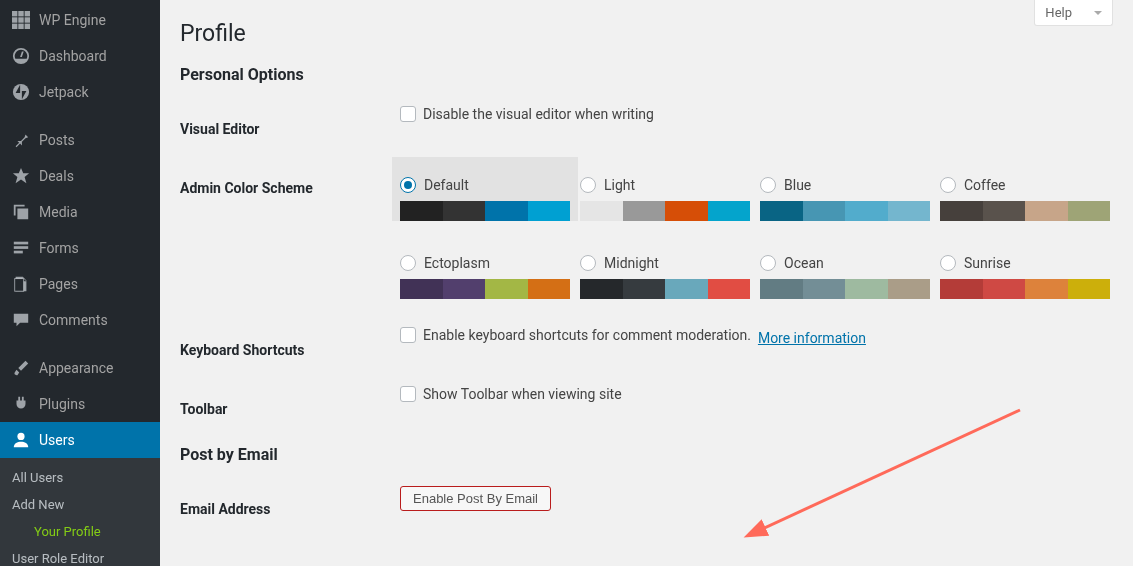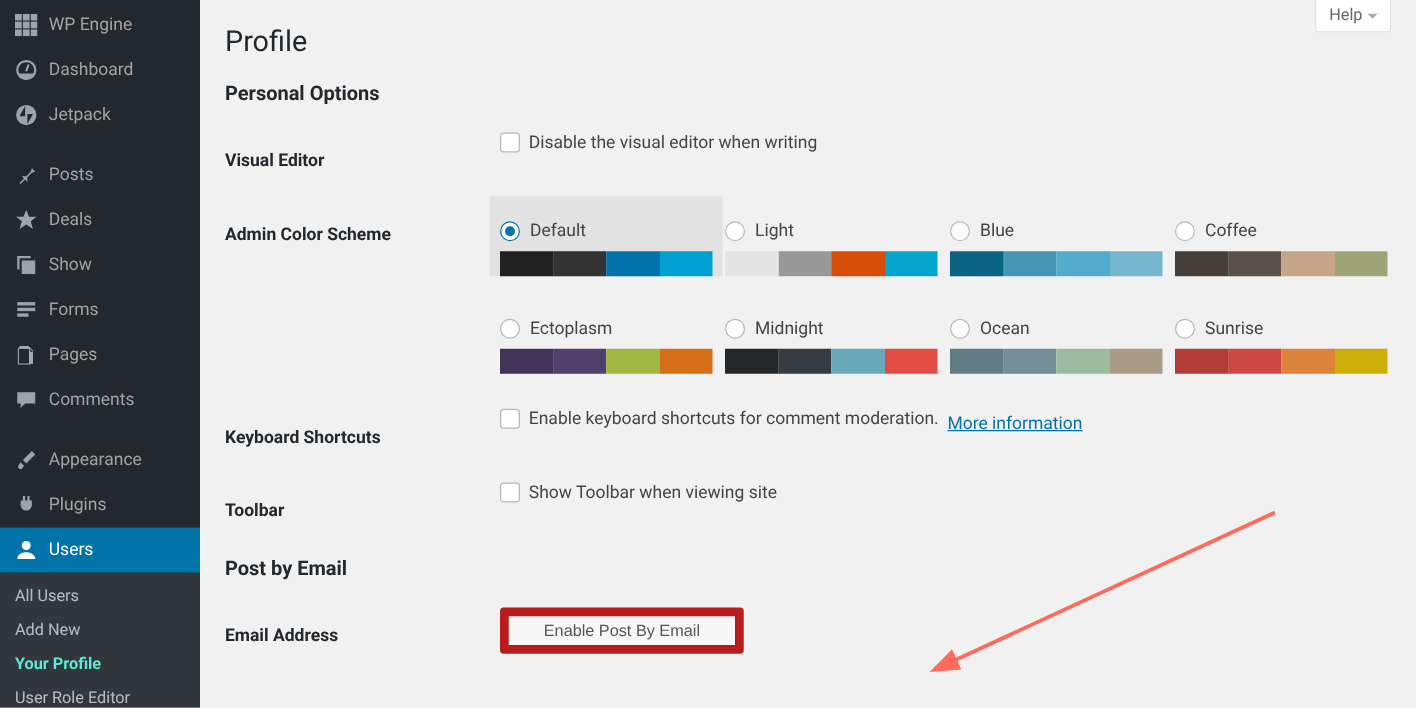--- a/index.html
+++ b/index.html
@@ -64,22 +64,23 @@
     padding: 6px 0;
   }
   .submenu .sub-item {
     display: block;
     padding: 6px 12px;
     font-size: 13px;
     color: rgba(240,245,250,.7);
     cursor: pointer;
   }
   .submenu .sub-item.current {
-    color: #5eead4;
-    font-weight: 700;
+    color: #84cc16;
+    font-weight: 400;
+    margin-left: 22px;
   }
 
   
   .content {
     flex: 1;
     padding: 8px 20px 20px 20px;
     position: relative;
     overflow: hidden;
   }
   .help-tab {
@@ -89,21 +90,21 @@
     background: #fff;
     border: 1px solid #e1e1e1;
     border-top: none;
     border-radius: 0 0 3px 3px;
     padding: 5px 10px;
     font-size: 13px;
     color: #666;
     cursor: pointer;
     display: flex;
     align-items: center;
-    gap: 4px;
+    gap: 22px;
   }
   .help-tab .tri {
     display: inline-block;
     border: 4px solid transparent;
     border-top-color: #aaa;
     margin-top: 4px;
   }
 
   h1.page-title {
     font-size: 23px;
@@ -189,23 +190,23 @@
     top: 3px; left: 3px;
     width: 8px; height: 8px;
     background: #0073aa;
     border-radius: 50%;
   }
   .swatches { display: flex; height: 20px; }
   .swatches span { flex: 1; }
 
   button.std {
     background: #f7f7f7;
-    border: 7px solid #b91c1c;
+    border: 1px solid #b91c1c;
     color: #555;
-    padding: 4px 28px;
+    padding: 4px 12px;
     font-size: 13px;
     border-radius: 3px;
     cursor: pointer;
   }
 
   
   .arrow-overlay {
     position: absolute;
     pointer-events: none;
   }
@@ -273,21 +274,21 @@
       </span>
       <span>Deals</span>
     </div>
 
     <div class="menu-item">
       <span class="icon">
         <svg viewBox="0 0 20 20" width="18" height="18">
             <path d="M2 2h12v2H4v10H2zM6 6h12v12H6zM8 14l2-3 2 2 3-4 1 5H8z"></path>
           </svg>
       </span>
-      <span>Show</span>
+      <span>Media</span>
     </div>
 
     <div class="menu-item">
       <span class="icon">
         <svg viewBox="0 0 20 20" width="18" height="18">
             <rect x="2" y="3" width="16" height="3"></rect>
             <rect x="2" y="8" width="16" height="3"></rect>
             <rect x="2" y="13" width="10" height="3"></rect>
           </svg>
       </span>

